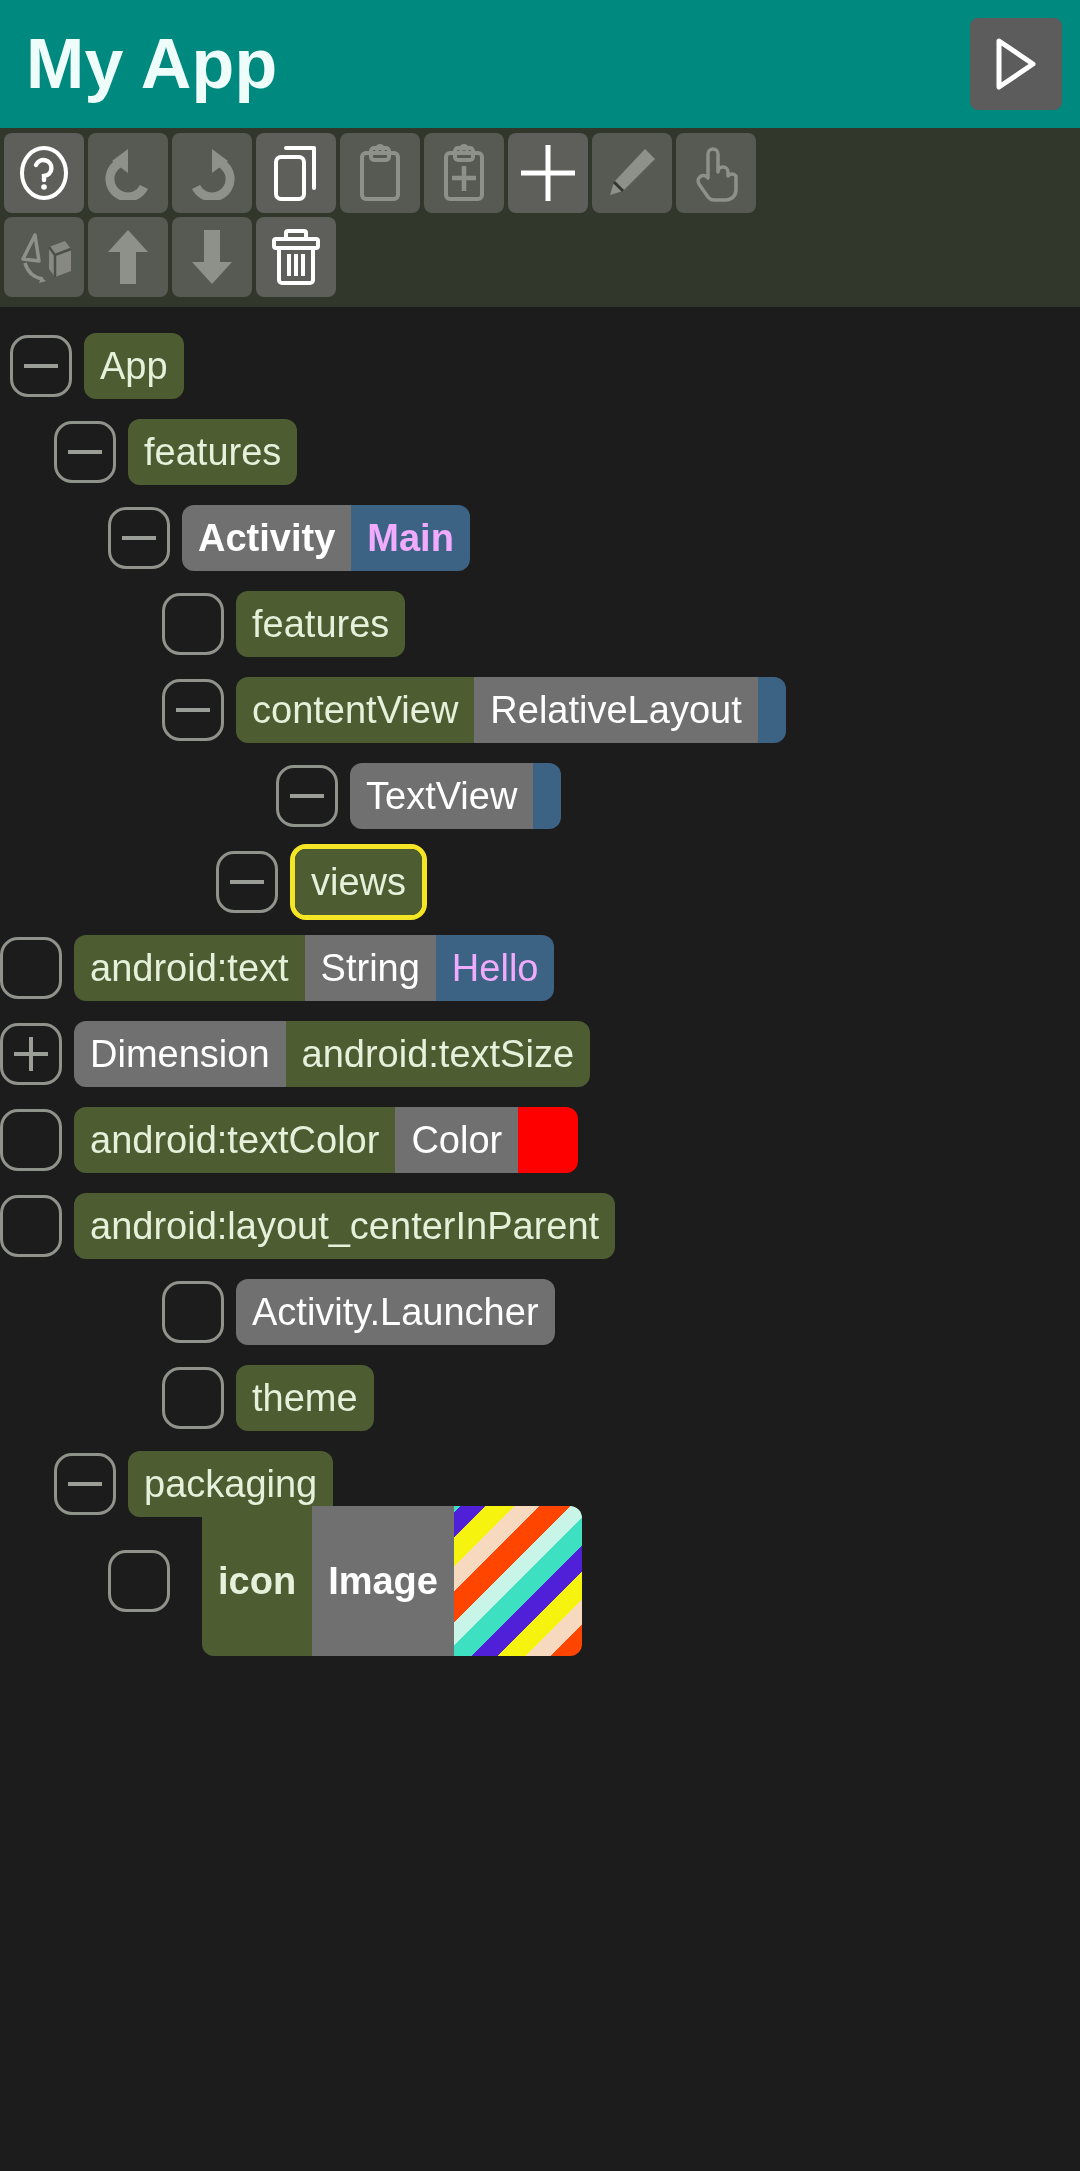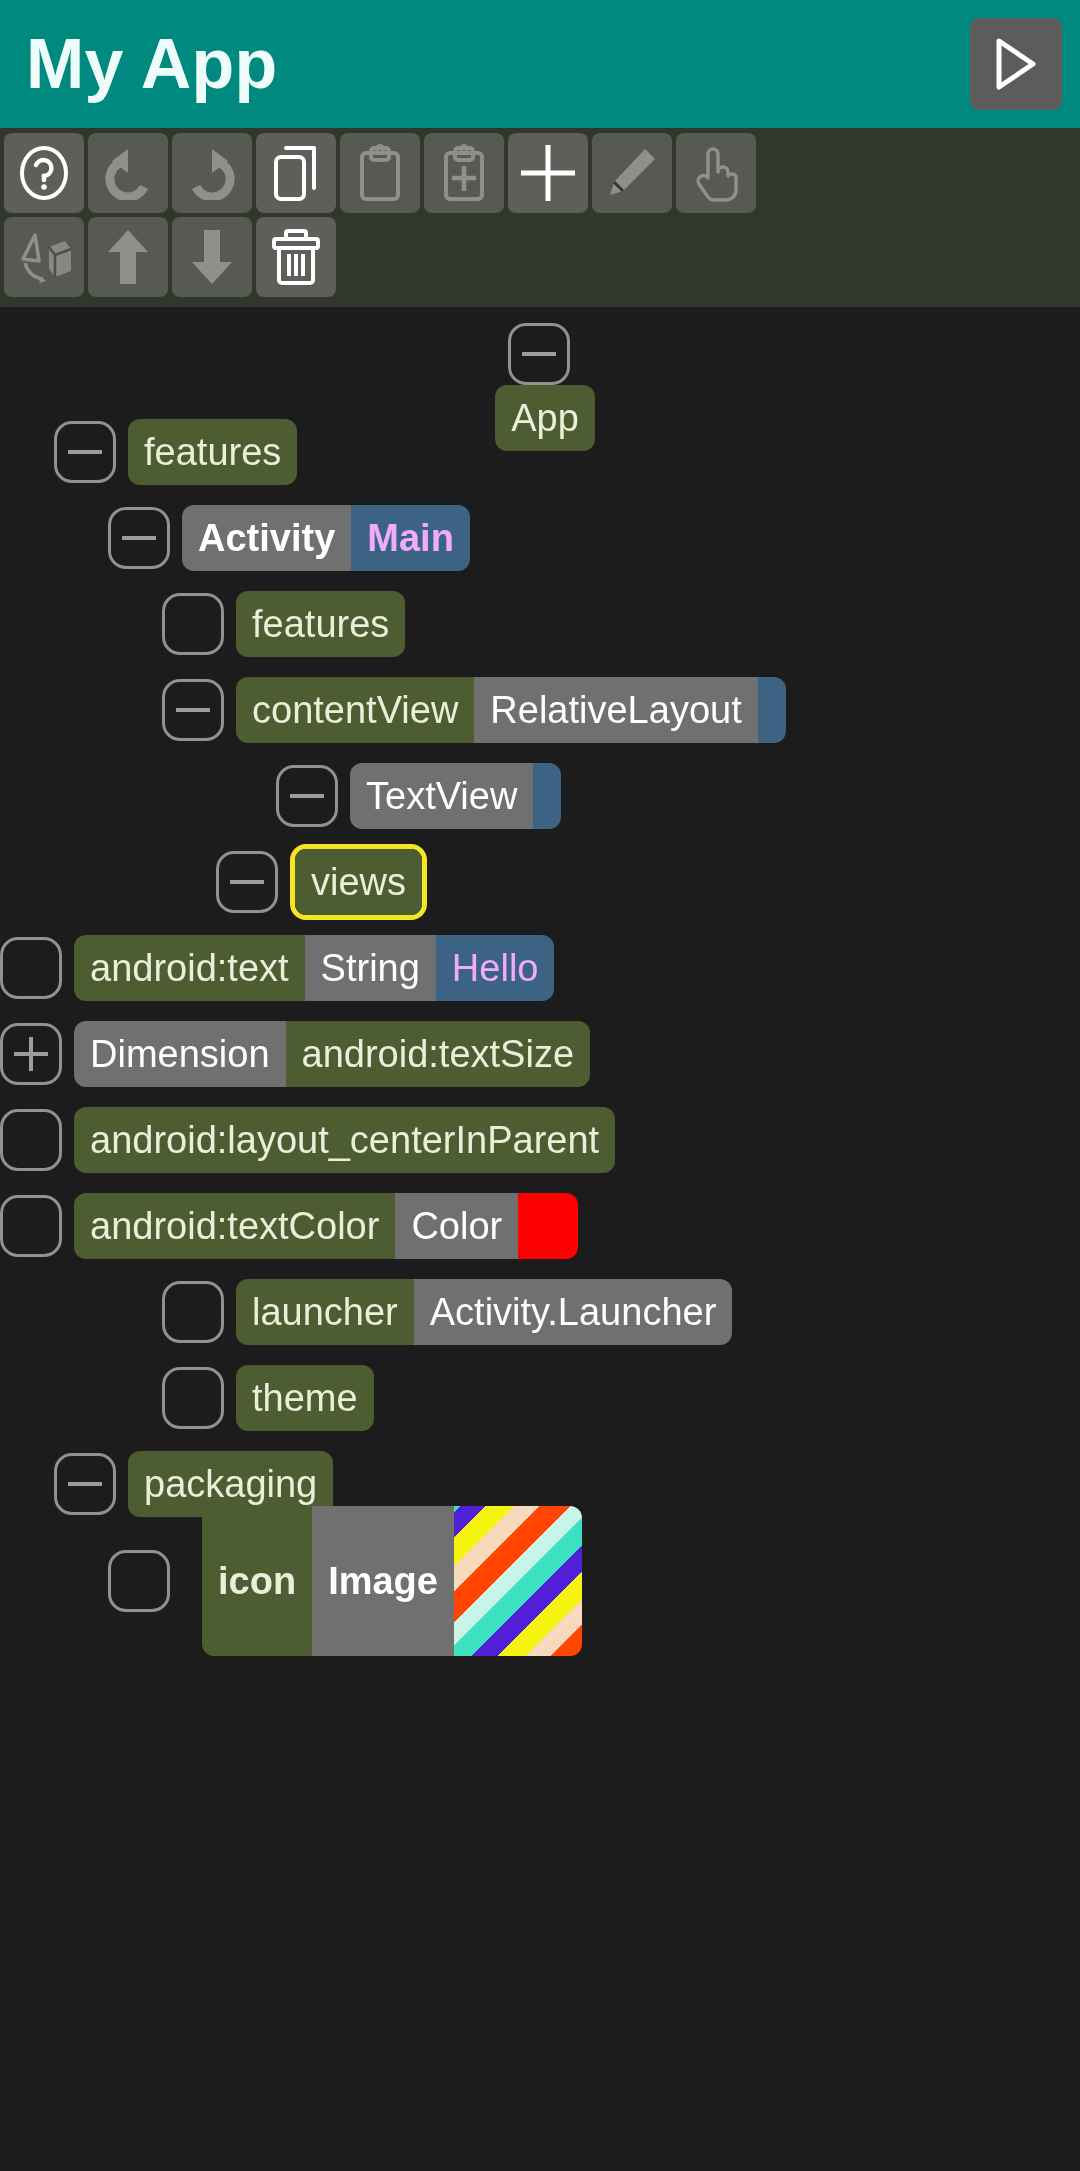--- a/index.html
+++ b/index.html
@@ -154,21 +154,21 @@
         #ff4500 0px, #ff4500 22px,
         #f7d9c0 22px, #f7d9c0 40px,
         #f6f40f 40px, #f6f40f 60px,
         #4f20d8 60px, #4f20d8 78px,
         #3de0c0 78px, #3de0c0 98px,
         #c8f5e8 98px, #c8f5e8 114px
       );
   }
 
   
-  .i0 { margin-left: 10px; flex-direction: column; }
+  .i0 { margin-left: 10px; }
   .i1 { margin-left: 54px; }
   .i2 { margin-left: 108px; font-weight: bold; }
   .i3 { margin-left: 162px; }
   .i4 { margin-left: 216px; }
   .i5 { margin-left: 276px; }
 
   .row.tall { height: 108px; }
   .chips.tallimg { height: 150px; align-items: stretch; margin-left: 20px; }
 </style>
 </head>
@@ -347,35 +347,34 @@
     <div class="row i6">
       <div class="toggle plus"></div>
       <div class="chips">
         <div class="chip type">Dimension</div>
         <div class="chip name">android:textSize</div>
       </div>
     </div>
     <div class="row i6">
       <div class="toggle leaf"></div>
       <div class="chips">
-        <div class="chip name">android:layout_centerInParent</div>
-      </div>
-    </div>
-    <div class="row i6">
-      <div class="toggle leaf"></div>
-      <div class="chips">
         <div class="chip name">android:textColor</div>
         <div class="chip type">Color</div>
         <div class="chip swatch" style="background: rgb(255, 0, 0);"></div>
       </div>
     </div>
+    <div class="row i6">
+      <div class="toggle leaf"></div>
+      <div class="chips">
+        <div class="chip name">android:layout_centerInParent</div>
+      </div>
+    </div>
     <div class="row i3">
       <div class="toggle leaf"></div>
       <div class="chips">
-        <div class="chip name">launcher</div>
         <div class="chip type">Activity.Launcher</div>
       </div>
     </div>
     <div class="row i3">
       <div class="toggle leaf"></div>
       <div class="chips">
         <div class="chip name">theme</div>
       </div>
     </div>
     <div class="row i1">

